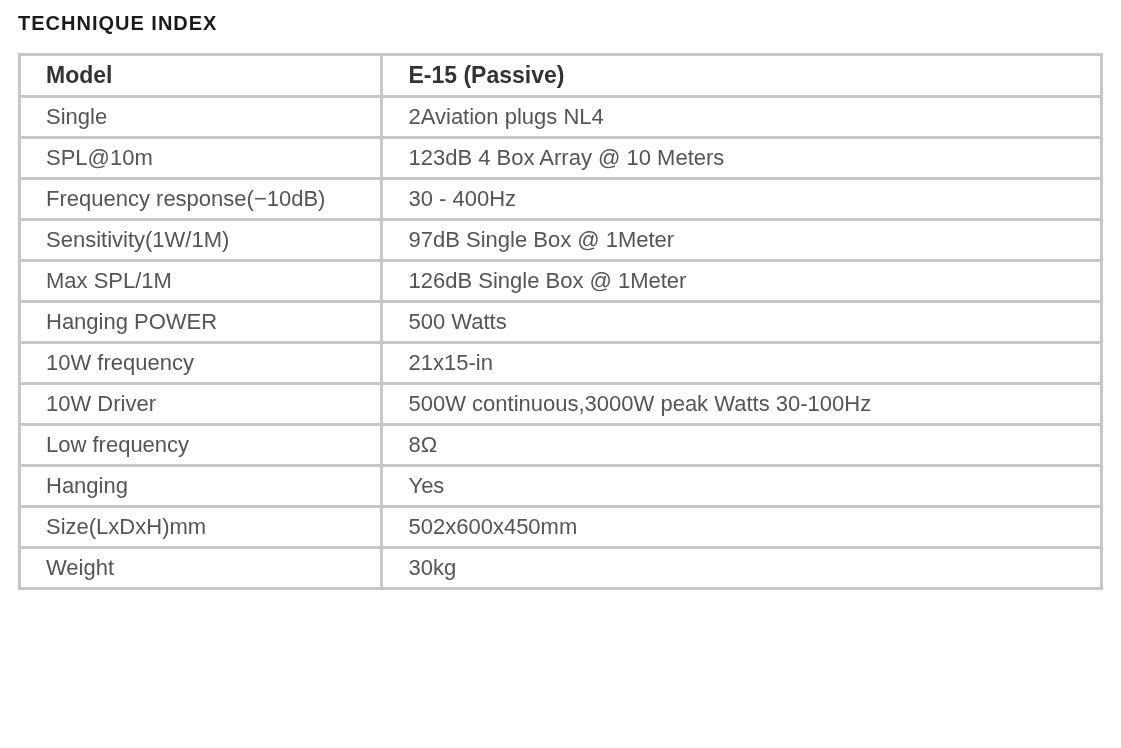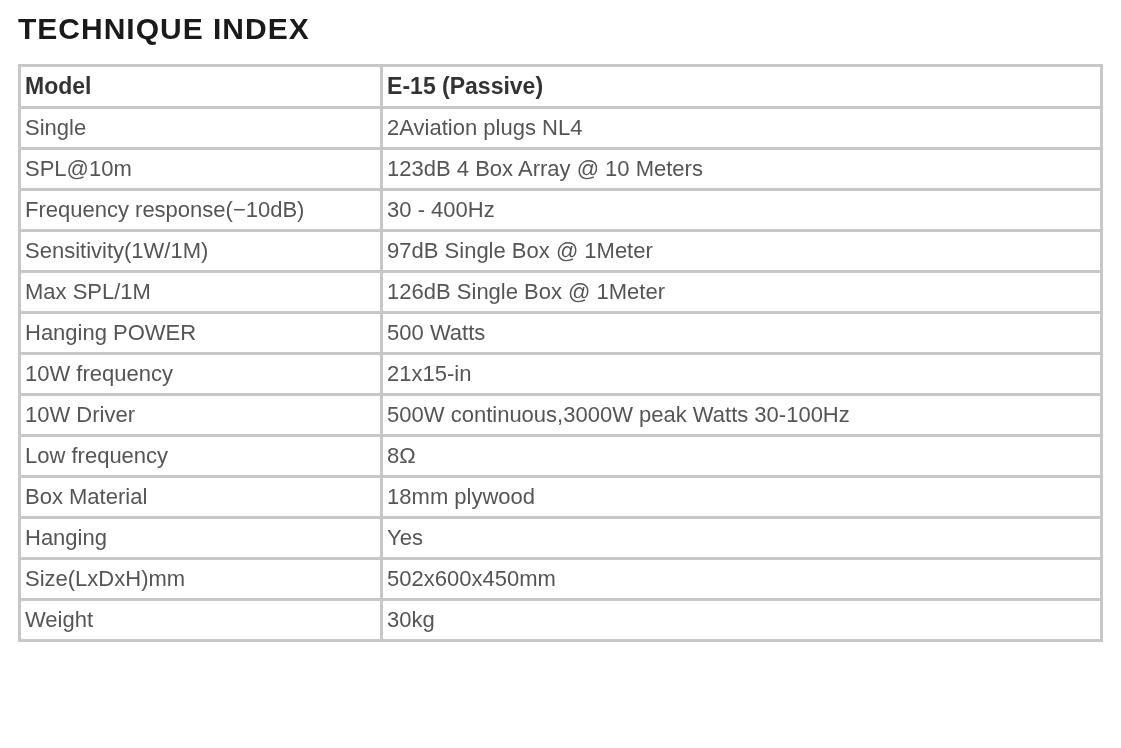--- a/index.html
+++ b/index.html
@@ -4,36 +4,36 @@
 <style>
   * { box-sizing: border-box; margin: 0; padding: 0; }
   body {
     background: #ffffff;
     font-family: Arial, Helvetica, sans-serif;
     padding: 12px 18px;
   }
   h1.title {
     font-family: "Arial Black", Arial, Helvetica, sans-serif;
     font-weight: 900;
-    font-size: 30px;
+    font-size: 20px;
     letter-spacing: 1px;
     color: #1a1a1a;
     margin-bottom: 18px;
   }
   table.spec {
     border-collapse: separate;
     border-spacing: 3px;
     background: #c7c7c7;
     width: 1085px;
   }
   table.spec td {
     background: #ffffff;
     font-size: 22px;
     color: #555555;
-    padding: 6px 4px;
+    padding: 6px 25px;
     vertical-align: middle;
     white-space: nowrap;
     margin-left: 36px;
   }
   table.spec td.label-col {
     width: 360px;
   }
   table.spec td.value-col {
     width: 720px;
   }
@@ -85,24 +85,20 @@
       </tr>
       <tr>
         <td class="label-col">10W Driver</td>
         <td class="value-col">500W continuous,3000W peak Watts 30-100Hz</td>
       </tr>
       <tr>
         <td class="label-col">Low frequency</td>
         <td class="value-col">8Ω</td>
       </tr>
       <tr>
-        <td class="label-col">Box Material</td>
-        <td class="value-col">18mm plywood</td>
-      </tr>
-      <tr>
         <td class="label-col">Hanging</td>
         <td class="value-col">Yes</td>
       </tr>
       <tr>
         <td class="label-col">Size(LxDxH)mm</td>
         <td class="value-col">502x600x450mm</td>
       </tr>
       <tr>
         <td class="label-col">Weight</td>
         <td class="value-col">30kg</td>

